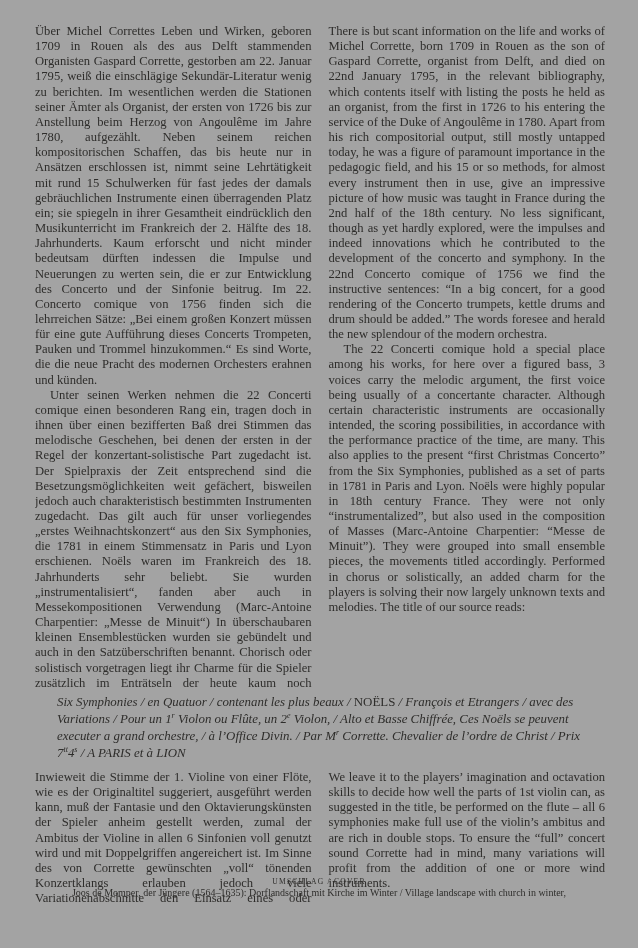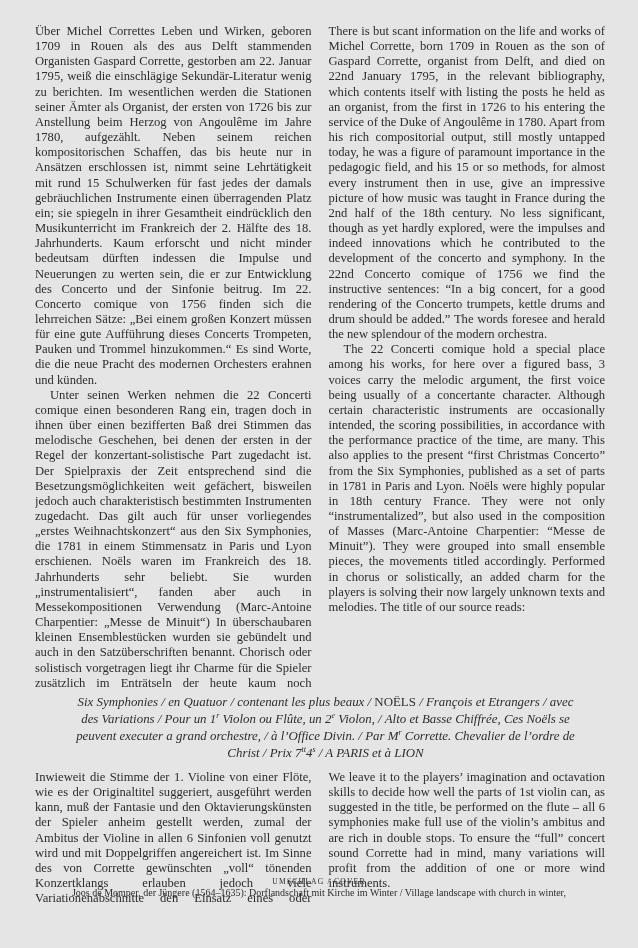--- a/index.html
+++ b/index.html
@@ -1,20 +1,20 @@
 <!DOCTYPE html>
 <html><head>
 <meta charset="utf-8">
 <style>
   html,body { margin:0; padding:0; background:#888; }
   .page {
     position:relative;
     width:638px; height:948px;
     margin:0 auto;
-    background:#e5e5e5;
+    background:#a3a3a3;
     color:#2e2d2b;
     font-family:"Liberation Serif","DejaVu Serif",serif;
     overflow:hidden;
   }
   .top-columns, .bottom-columns {
     position:absolute; left:35px; right:33px;
     display:flex; gap:17px;
   }
   .top-columns { top:24px; height:668px; overflow:hidden; }
   .bottom-columns { top:770px; height:138px; overflow:hidden; }
@@ -23,22 +23,22 @@
     font-size:12.6px;
     line-height:15.15px;
     text-align:justify;
     hyphens:none;
   }
   .col p { margin:0; }
   .col p.indent { text-indent:15px; }
   .it { }
   sup { font-size:0.62em; vertical-align:super; line-height:0; font-style:inherit; }
   .source-title {
-    position:absolute; top:694px; left:68px; right:55px;
-    text-align:center;
+    position:absolute; top:694px; left:57px; right:55px;
+    text-align:left;
     font-style:italic;
     font-size:12.9px;
     line-height:17px;
   }
   .source-title .roman { font-style:normal; }
   .cover-caption {
     position:absolute; left:0; right:0; top:877px;
     text-align:center;
   }
   .caption-heading {

